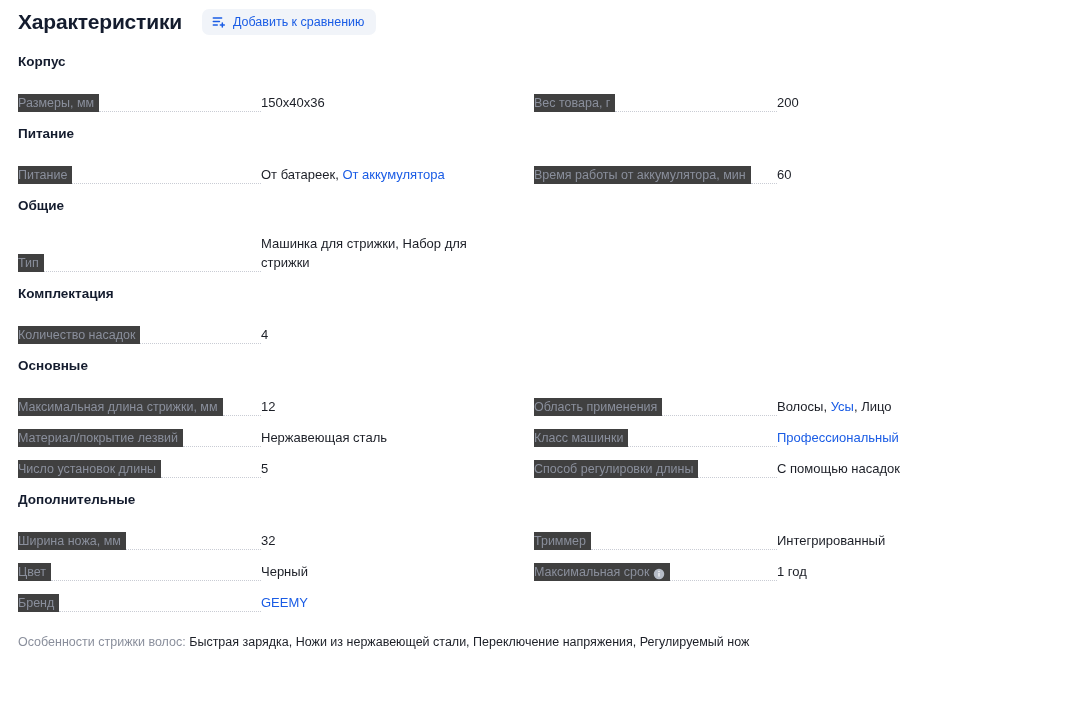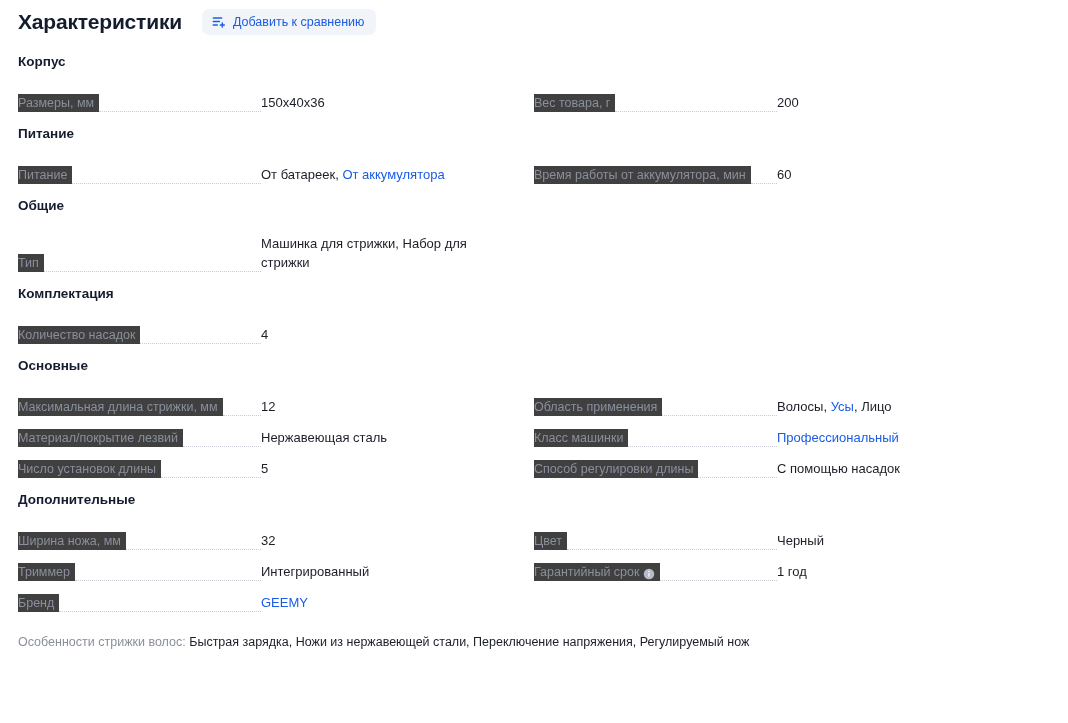--- a/index.html
+++ b/index.html
@@ -326,39 +326,39 @@
               <span class="lbl-text">
                 <span>Ширина ножа, мм</span>
               </span>
               <span class="leader"></span>
             </div>
             <div class="row-value"><span>32</span></div>
           </div>
           <div class="row">
             <div class="row-label">
               <span class="lbl-text">
+                <span>Триммер</span>
+              </span>
+              <span class="leader"></span>
+            </div>
+            <div class="row-value"><span>Интегрированный</span></div>
+          </div>
+          <div class="row">
+            <div class="row-label">
+              <span class="lbl-text">
                 <span>Цвет</span>
               </span>
               <span class="leader"></span>
             </div>
             <div class="row-value"><span>Черный</span></div>
           </div>
           <div class="row">
             <div class="row-label">
               <span class="lbl-text">
-                <span>Триммер</span>
-              </span>
-              <span class="leader"></span>
-            </div>
-            <div class="row-value"><span>Интегрированный</span></div>
-          </div>
-          <div class="row">
-            <div class="row-label">
-              <span class="lbl-text">
-                <span>Гарантийный срок</span>
+                <span>Максимальная срок</span>
                 <span class="info-icon"><svg viewBox="0 0 16 16" width="12" height="12" aria-hidden="true">
                     <circle cx="8" cy="8" r="7" fill="#b6bcc7"></circle>
                     <rect x="7.25" y="6.6" width="1.5" height="5" rx="0.6" fill="#ffffff"></rect>
                     <circle cx="8" cy="4.6" r="0.95" fill="#ffffff"></circle>
                   </svg></span>
               </span>
               <span class="leader"></span>
             </div>
             <div class="row-value"><span>1 год</span></div>
           </div>

